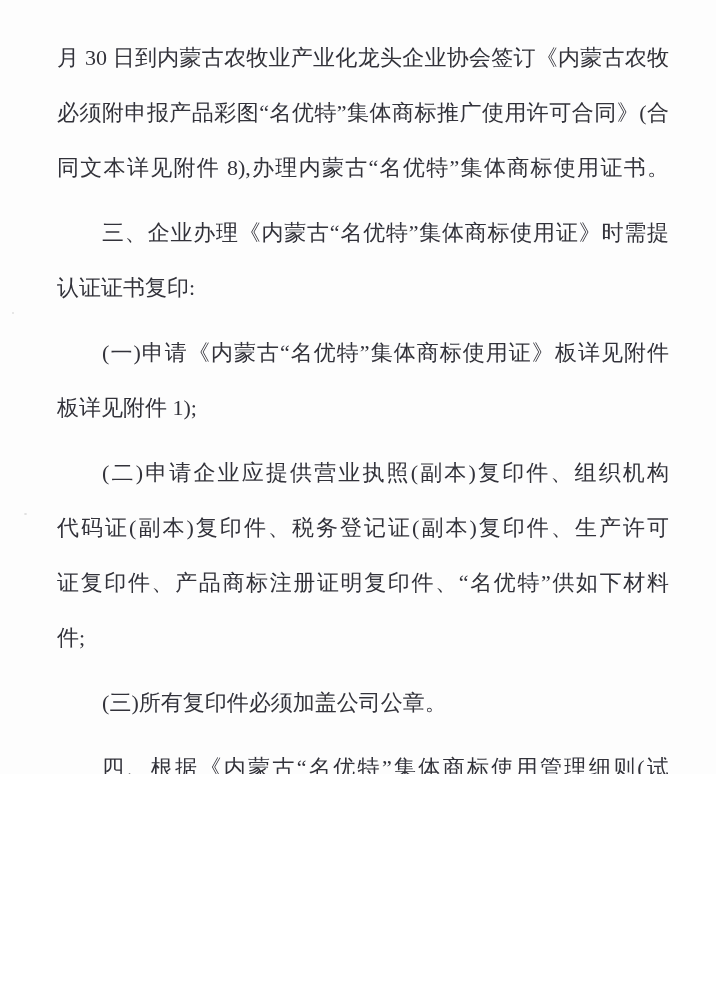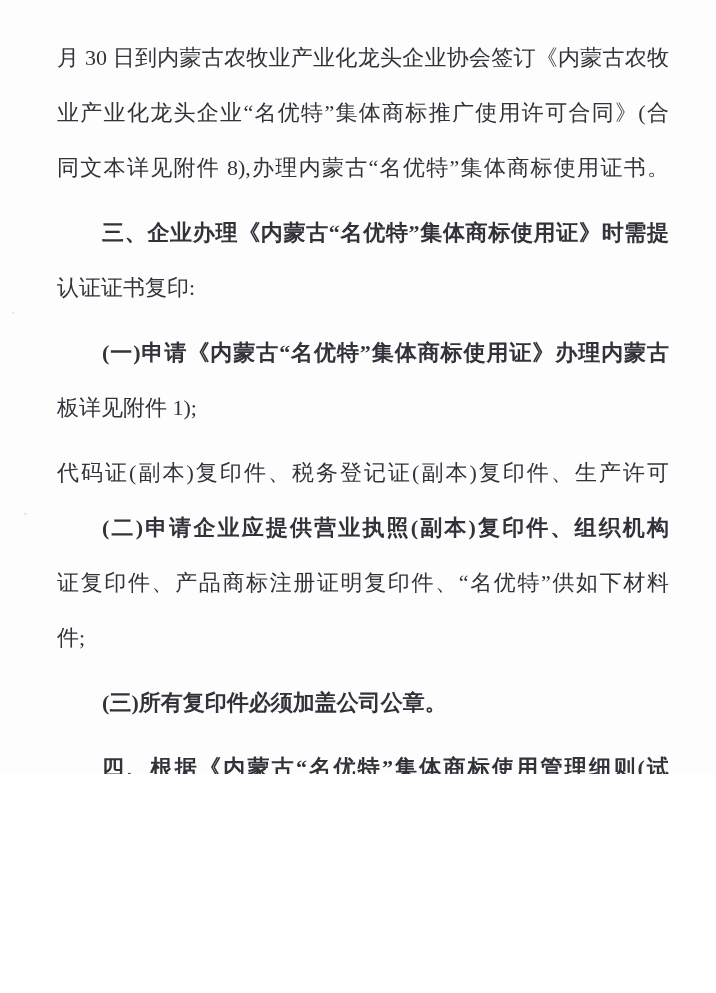--- a/index.html
+++ b/index.html
@@ -27,21 +27,21 @@
   .line {
     height: 55px;
     line-height: 55px;
     font-size: 22px;
     text-align: justify;
     text-justify: inter-character;
     white-space: normal;
   }
   .line.j { text-align-last: justify; }
   .line.l { text-align-last: left; }
-  .line.ind { text-indent: 2.05em; font-weight: bold; }
+  .line.ind { text-indent: 2.05em; }
   .page-number {
     position: absolute;
     top: 905px;
     left: 570px;
     font-size: 19px;
     letter-spacing: 7px;
     color: #3a3a42;
   }
   
   .speck {
@@ -55,37 +55,37 @@
   .speck.s3 { left: 62px; top: 905px; width: 2px; height: 2px; }
 </style>
 </head>
 <body>
 
 <div class="page">
   <div class="text-block">
 
     <div class="para">
       <div class="line j">月 30 日到内蒙古农牧业产业化龙头企业协会签订《内蒙古农牧</div>
-      <div class="line j">业产业化龙头企业“名优特”集体商标推广使用许可合同》(合</div>
+      <div class="line j">必须附申报产品彩图“名优特”集体商标推广使用许可合同》(合</div>
       <div class="line j">同文本详见附件 8),办理内蒙古“名优特”集体商标使用证书。</div>
     </div>
 
     <div class="para">
       <div class="line j ind">三、企业办理《内蒙古“名优特”集体商标使用证》时需提</div>
       <div class="line l">认证证书复印:</div>
     </div>
 
     <div class="para">
-      <div class="line j ind">(一)申请《内蒙古“名优特”集体商标使用证》办理内蒙古</div>
+      <div class="line j ind">(一)申请《内蒙古“名优特”集体商标使用证》板详见附件</div>
       <div class="line l">板详见附件 1);</div>
     </div>
 
     <div class="para">
+      <div class="line j ind">(二)申请企业应提供营业执照(副本)复印件、组织机构</div>
       <div class="line j">代码证(副本)复印件、税务登记证(副本)复印件、生产许可</div>
-      <div class="line j ind">(二)申请企业应提供营业执照(副本)复印件、组织机构</div>
       <div class="line j">证复印件、产品商标注册证明复印件、“名优特”供如下材料</div>
       <div class="line l">件;</div>
     </div>
 
     <div class="para">
       <div class="line l ind">(三)所有复印件必须加盖公司公章。</div>
     </div>
 
     <div class="para">
       <div class="line j ind">四、根据《内蒙古“名优特”集体商标使用管理细则(试行)》,</div>

